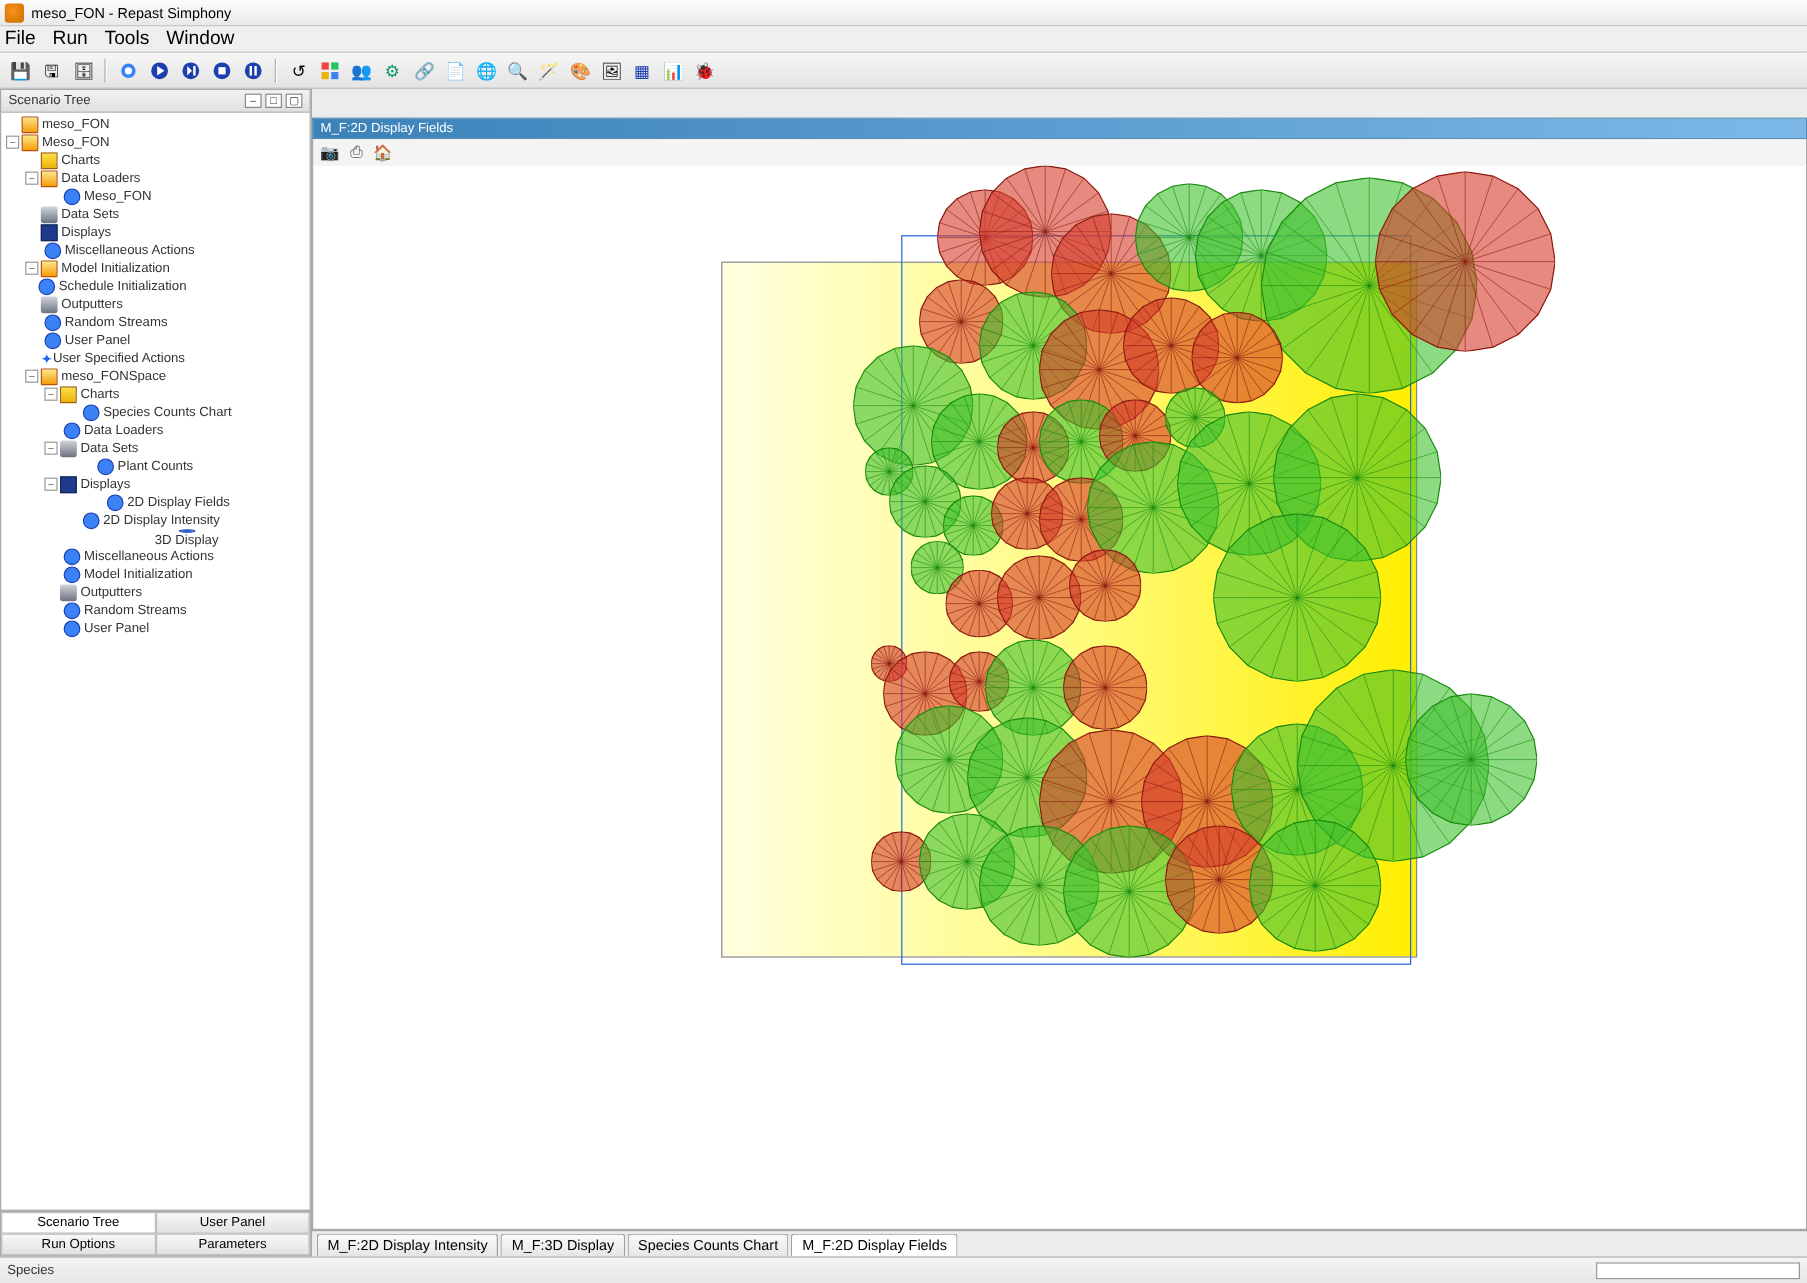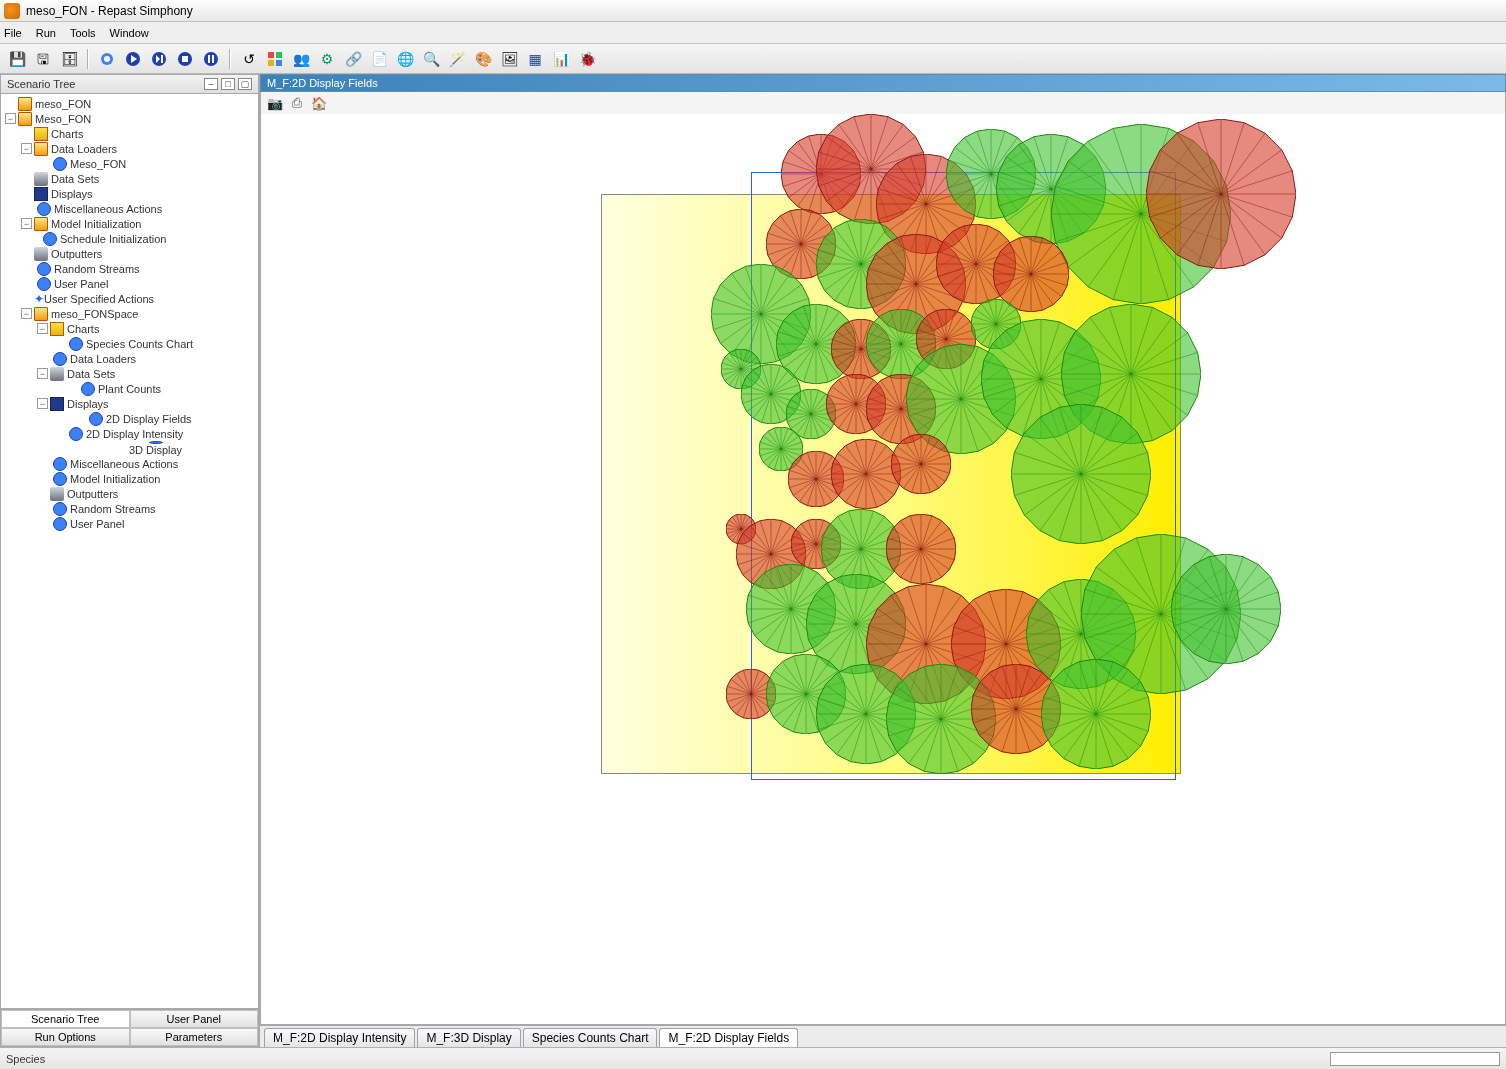--- a/index.html
+++ b/index.html
@@ -30,21 +30,21 @@
     border-radius: 3px;
   }
   
   .menubar {
     height: 22px;
     background: #efefef;
     border-bottom: 1px solid #c0c0c0;
     display: flex;
     align-items: center;
     padding: 0 4px;
-    font-size: 11px;
+    font-size: 16px;
   }
   .menubar span { margin-right: 14px; cursor: default; }
   
   .toolbar {
     height: 30px;
     background: linear-gradient(#f6f6f6, #e4e4e4);
     border-bottom: 1px solid #b8b8b8;
     display: flex;
     align-items: center;
     padding: 0 6px;
@@ -104,21 +104,21 @@
   .ic-dot{width:8px;height:8px;border-radius:50%;background:#3b82f6;border:1px solid #1e40af;margin-left:3px;margin-right:6px;}
   .ic-disp{background:#1e3a8a;border:1px solid #172554;}
   .ic-cyl{background:linear-gradient(#d1d5db,#6b7280);border-radius:2px;}
   .ic-star{color:#2563eb;font-size:12px;}
   
   .left-tabs { display:grid; grid-template-columns:1fr 1fr; border:1px solid #a8a8a8;}
   .left-tab { height:18px; display:flex;align-items:center;justify-content:center;font-size:11px;background:linear-gradient(#f8f8f8,#e2e2e2);border:1px solid #c0c0c0;cursor:pointer;}
   .left-tab.active{background:#fff;}
   
   .right-panel {
-    flex:1; display:flex; flex-direction:column; min-width:0;
+    flex:1; display:flex; flex-direction:column; min-width:0;margin-top:24px;
   }
   .disp-header {
     height: 18px;
     background: linear-gradient(90deg,#3b82b9 0%, #7cb9e8 100%);
     color:#fff;
     border:1px solid #5a8fb5;
     display:flex;align-items:center;
     padding:0 6px;
     font-size:11px;
   }
@@ -316,21 +316,21 @@
         <div class="tree-node" style="padding-left: 20px;">
           <span class="noexp"></span>
           <span class="ic ic-dot"></span>
           <span>Miscellaneous Actions</span>
         </div>
         <div class="tree-node" style="padding-left: 20px;">
           <span class="tw">−</span>
           <span class="ic ic-folder"></span>
           <span>Model Initialization</span>
         </div>
-        <div class="tree-node" style="padding-left: 26px;">
+        <div class="tree-node" style="padding-left: 15px;">
           <span class="noexp"></span>
           <span class="ic ic-dot"></span>
           <span>Schedule Initialization</span>
         </div>
         <div class="tree-node" style="padding-left: 20px;">
           <span class="noexp"></span>
           <span class="ic ic-cyl"></span>
           <span>Outputters</span>
         </div>
         <div class="tree-node" style="padding-left: 20px;">

